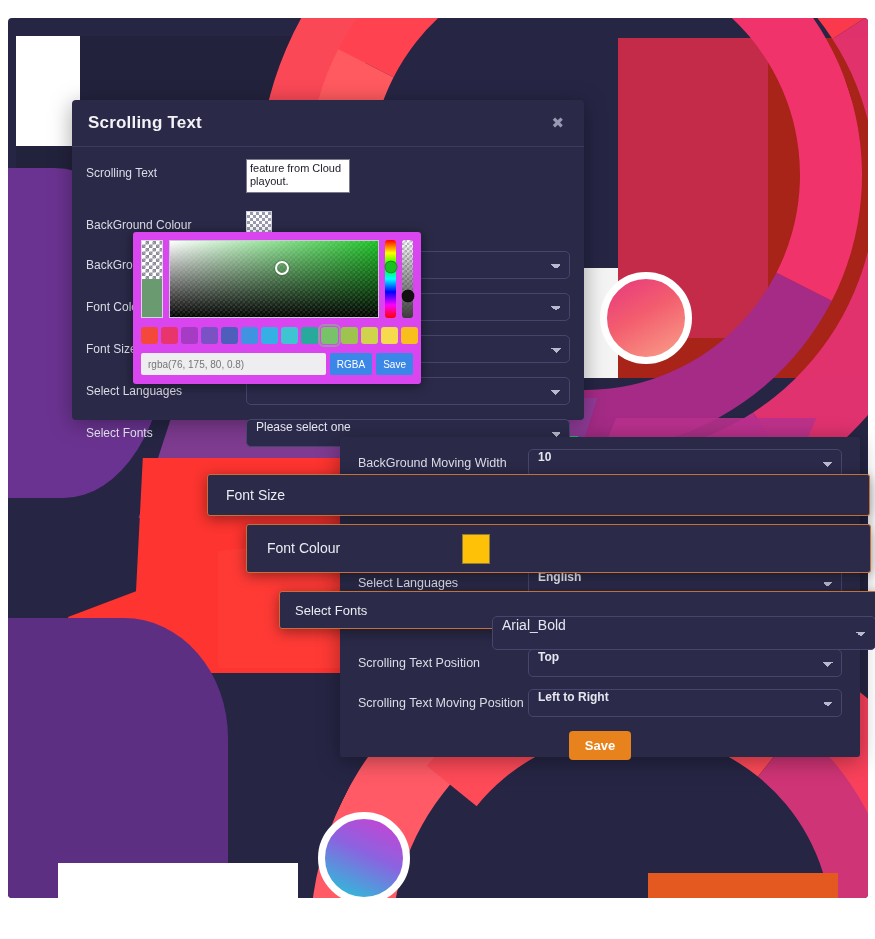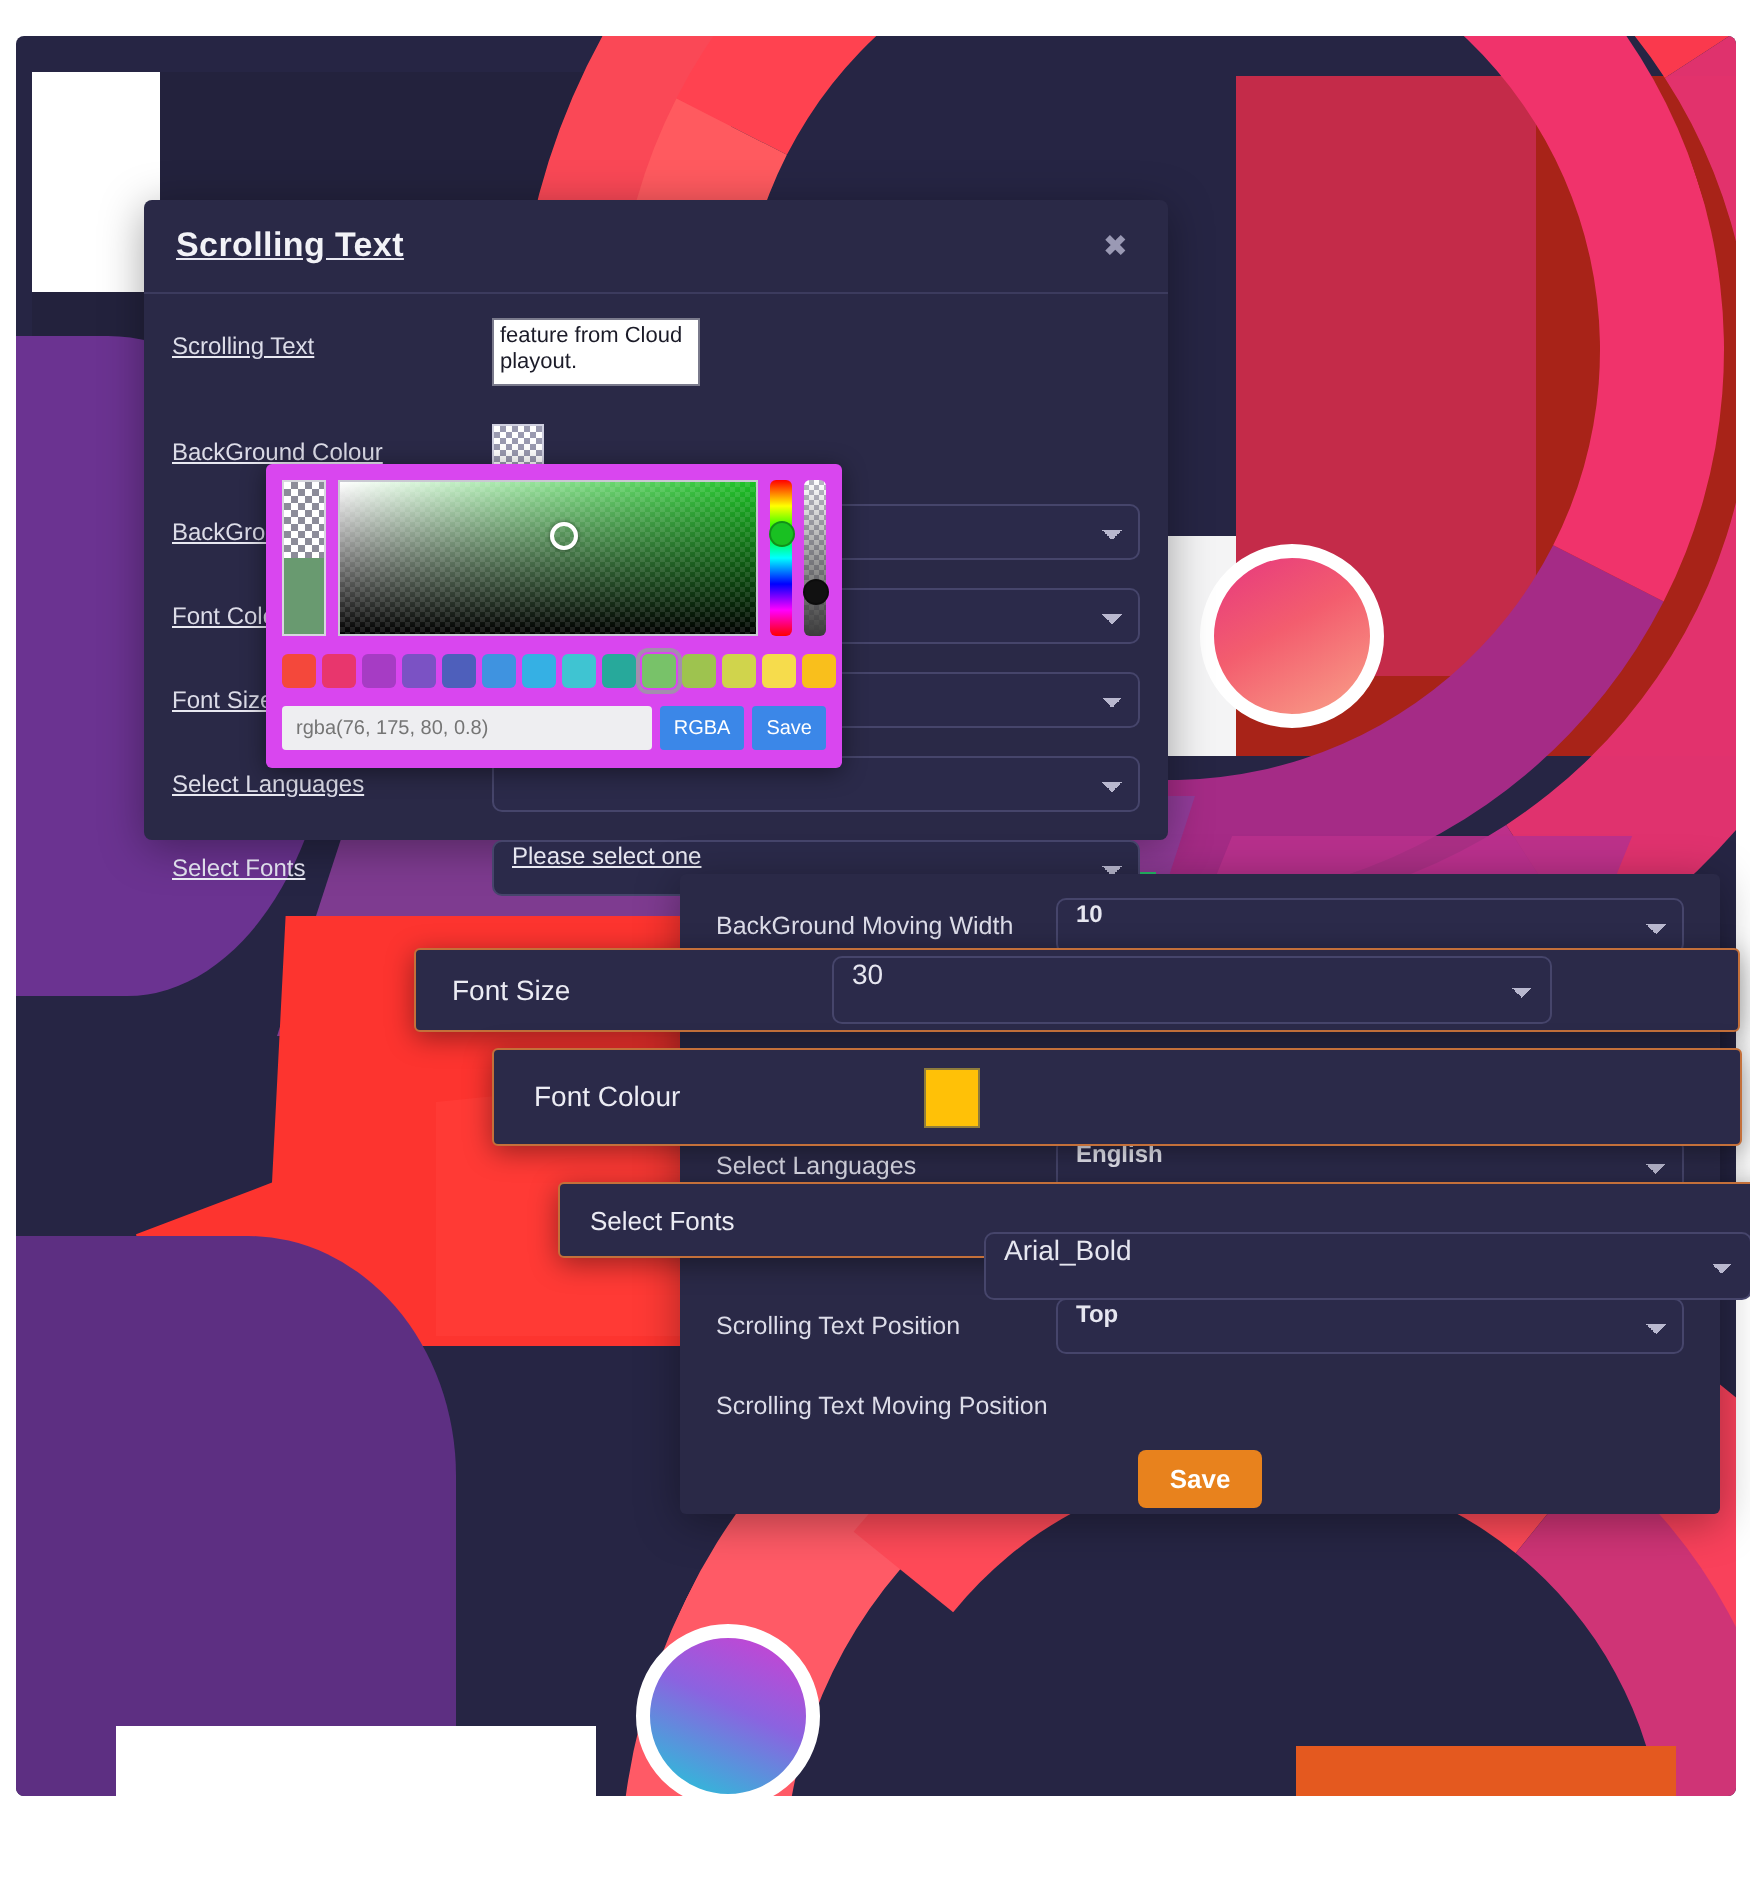--- a/index.html
+++ b/index.html
@@ -110,21 +110,20 @@
   
   .panel{
     position:absolute;
     background:#2a2947;
     color:#e9e9f2;
     box-shadow:0 4px 22px rgba(0,0,0,.35);
   }
   #modal-main{
     left:72px;top:100px;width:512px;height:320px;
     border-radius:4px;
-    text-decoration:underline;
   }
   .modal-head{
     position:relative;height:46px;border-bottom:1px solid #3c3b5e;
     display:flex;align-items:center;padding:0 16px;
   }
   .modal-title{font-size:17px;font-weight:bold;letter-spacing:.2px;color:#f2f2f7;}
   .modal-close{
     position:absolute;right:14px;top:13px;
     font-size:15px;color:#9a99b4;cursor:pointer;background:none;border:none;
     font-family:"Liberation Sans",sans-serif;
@@ -445,34 +444,34 @@
 
       <div class="frow">
         <div class="flabel">Scrolling Text Position</div>
         <div class="fctl">
           <div class="sel">Top</div>
         </div>
       </div>
 
       <div class="frow">
         <div class="flabel">Scrolling Text Moving Position</div>
+        <div class="fctl">
+          <div class="sel">Left to Right</div>
+        </div>
       </div>
 
       <div class="save-wrap">
         <button class="save-btn">Save</button>
       </div>
 
     </div>
   </div>
 
   <div class="float-row" id="row-font-size">
     <div class="flabel">Font Size</div>
-    <div class="fctl">
-      <div class="sel big">30</div>
-    </div>
   </div>
 
   <div class="float-row" id="row-font-colour">
     <div class="flabel">Font Colour</div>
     <div class="fctl">
       <div class="colour-chip" id="font-colour-chip" style="background: rgb(255, 193, 7);"></div>
     </div>
   </div>
 
   <div class="float-row" id="row-select-fonts">

